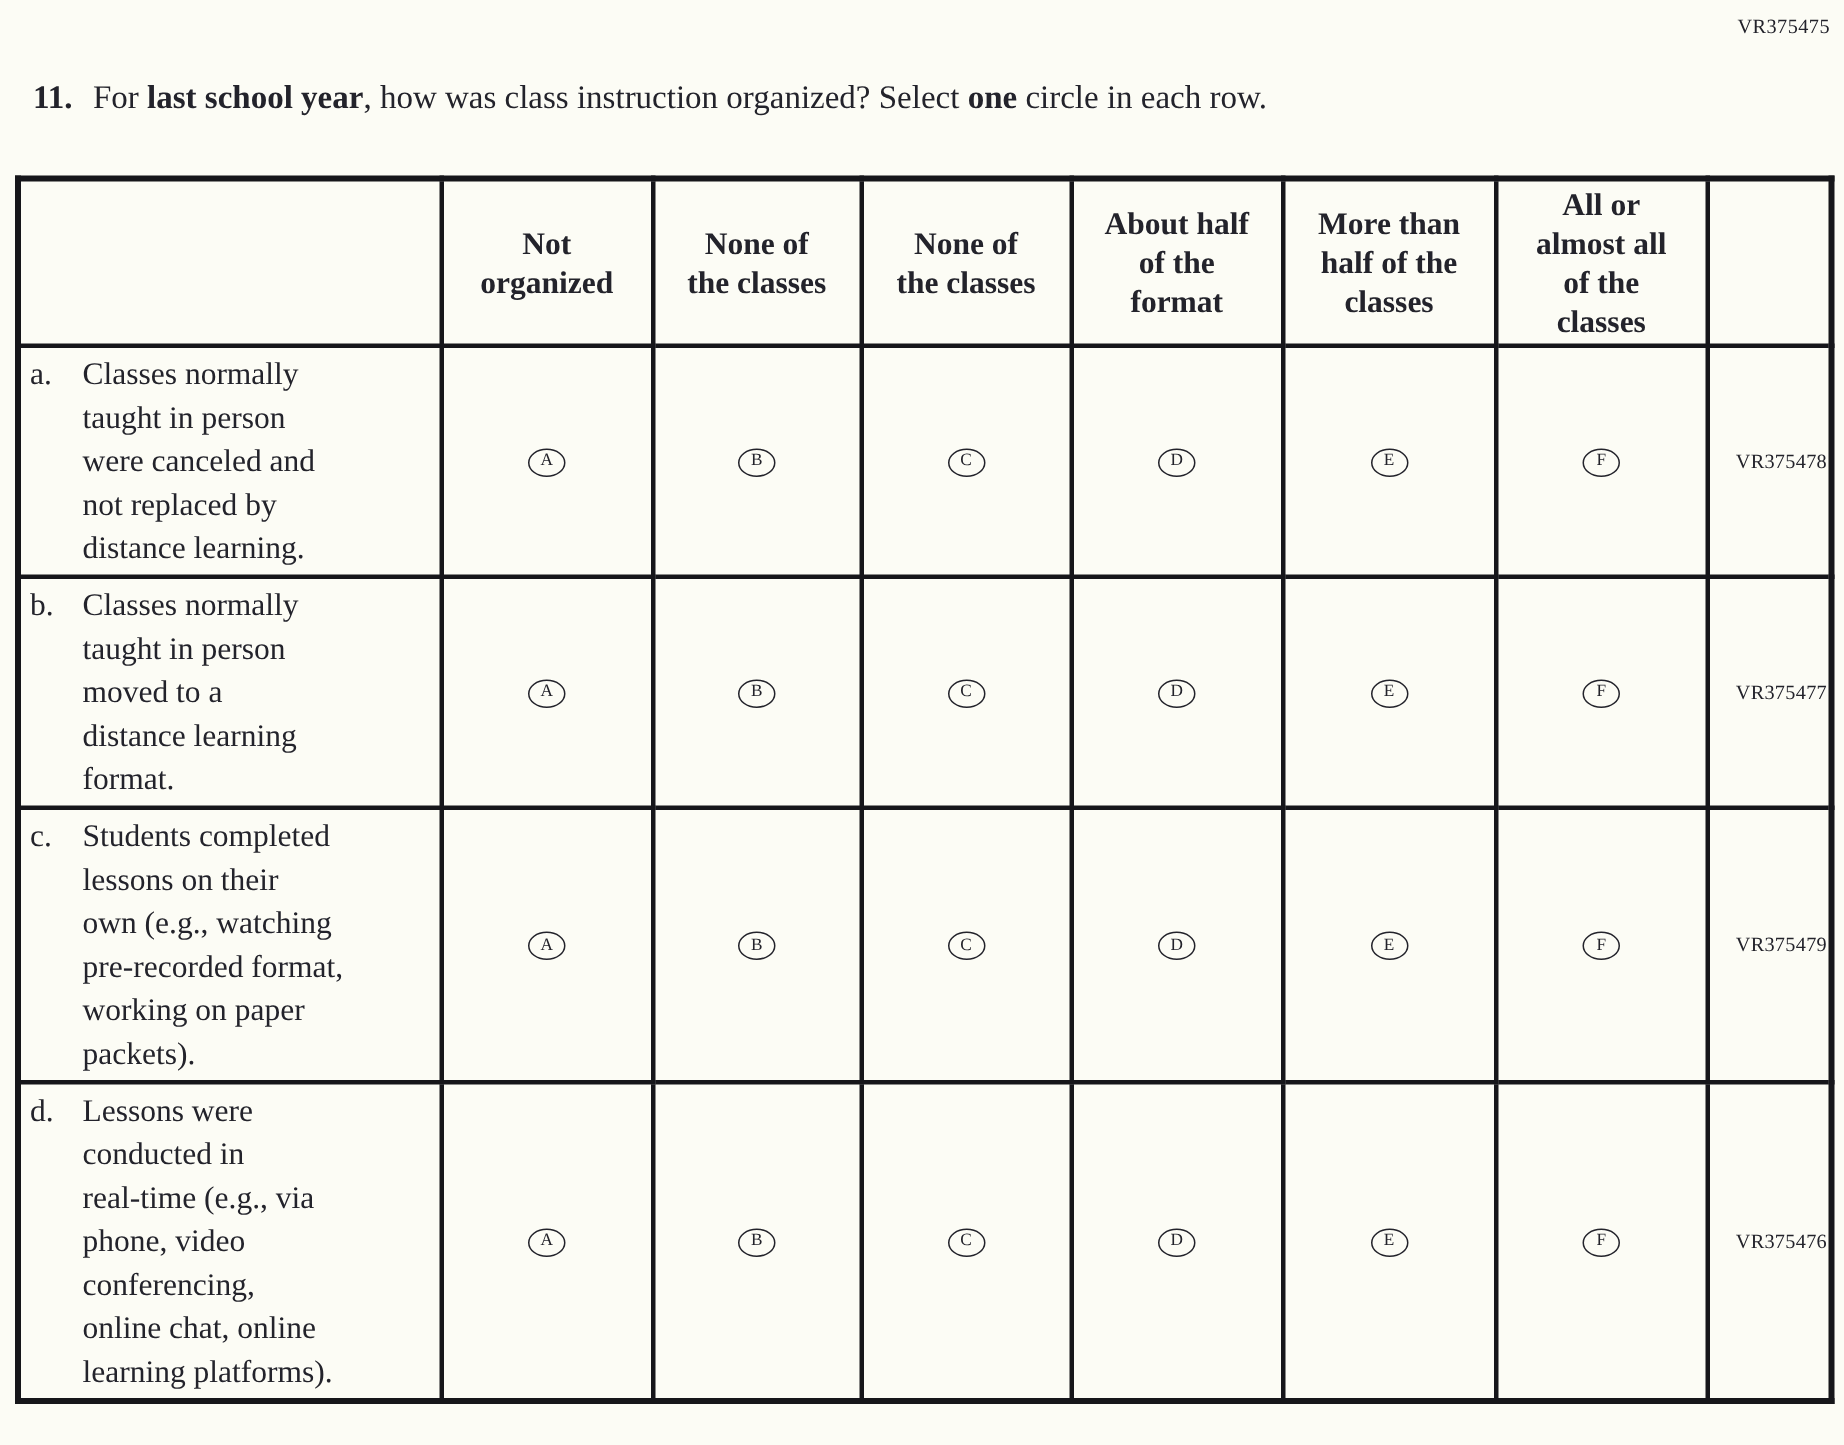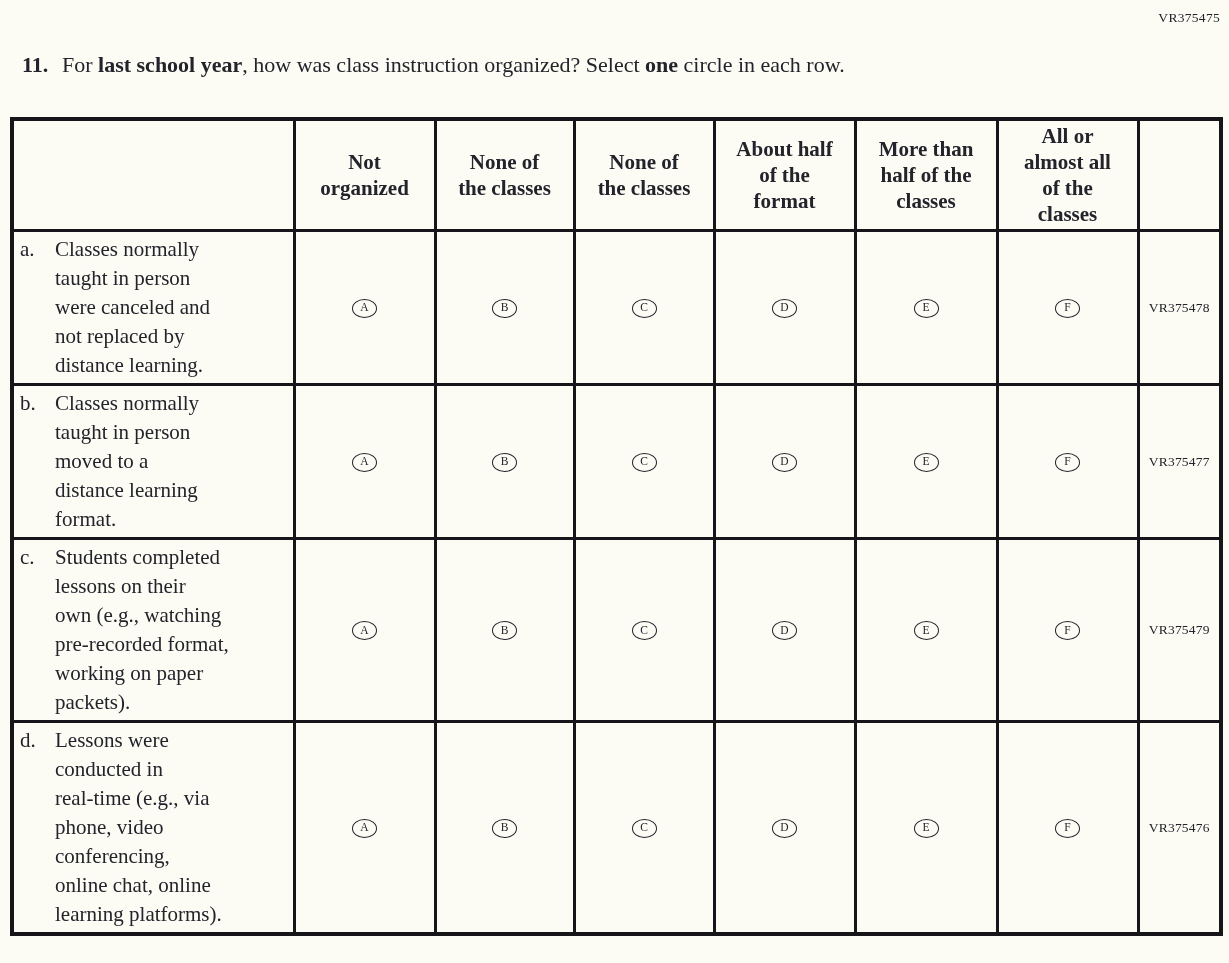--- a/index.html
+++ b/index.html
@@ -84,21 +84,21 @@
     height: 19px;
     border: 1.5px solid var(--ink);
     border-radius: 50%;
     font-size: 11.5px;
     line-height: 1;
     cursor: pointer;
     background: transparent;
     font-family: "Liberation Serif", "DejaVu Serif", serif;
   }
   td.code-cell {
-    text-align: center;
+    text-align: right;
     font-size: 13.5px;
     letter-spacing: 0.2px;
     padding: 4px 1px;
   }
 </style>
 </head>
 <body>
 
 <div class="page">
 

